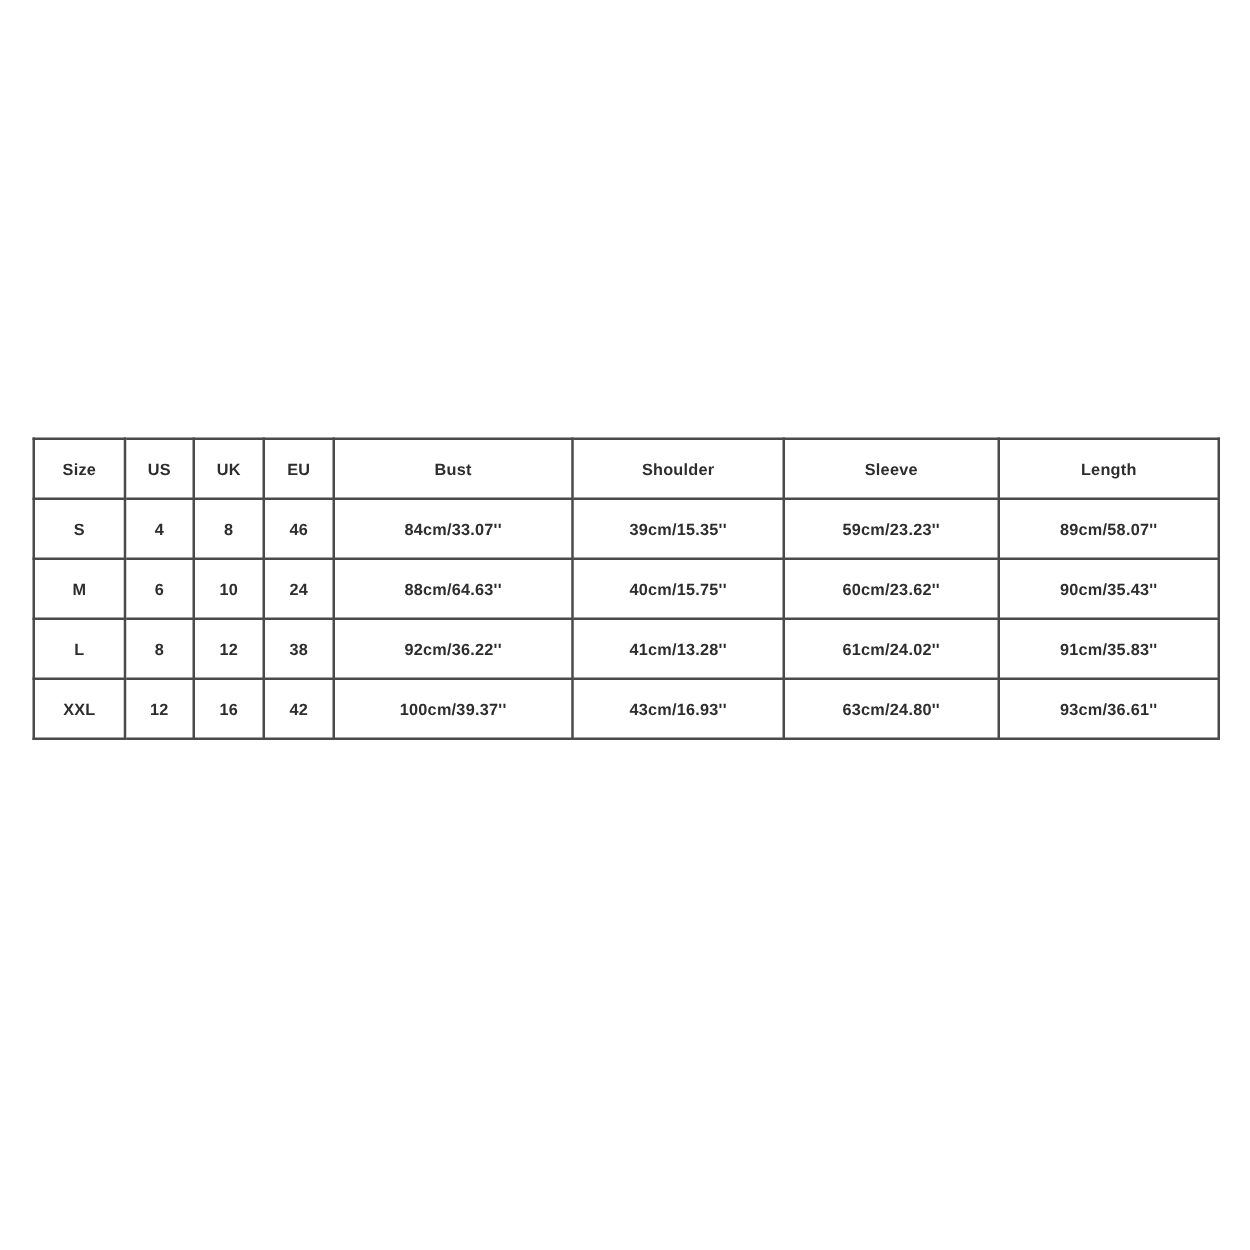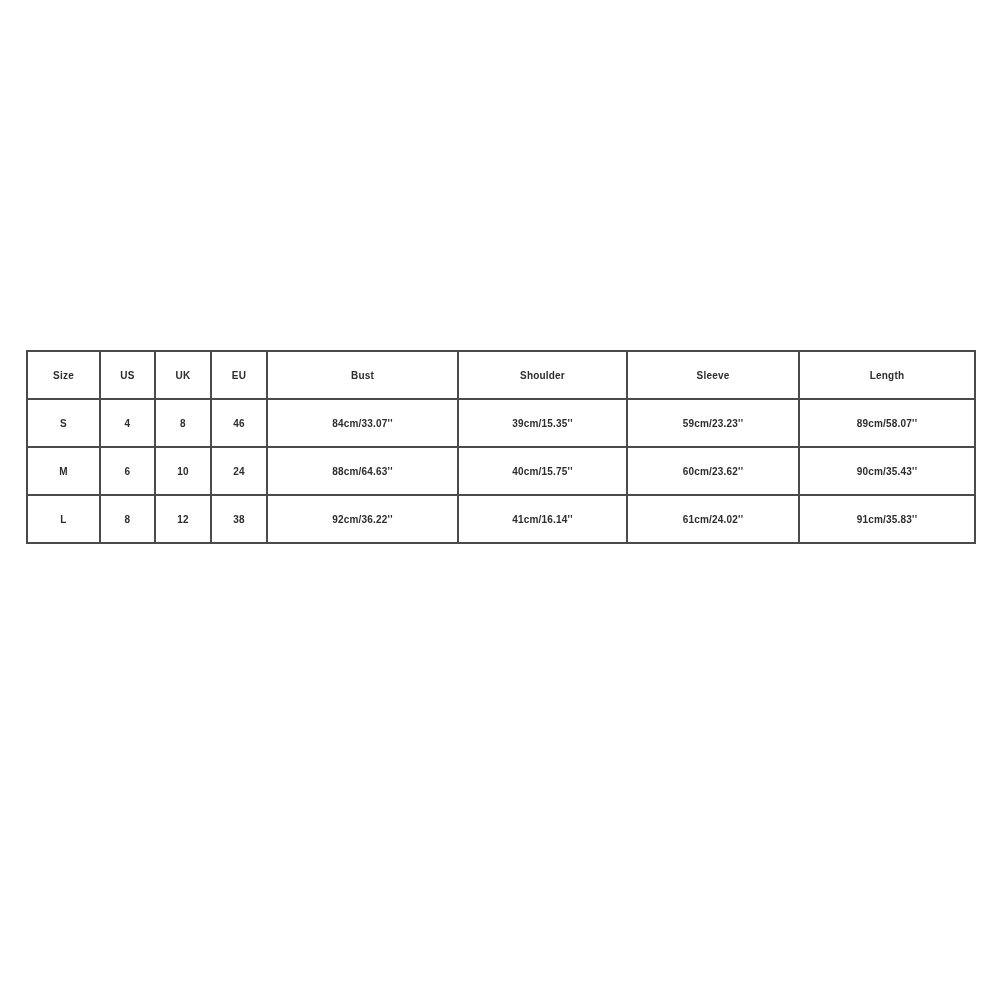--- a/index.html
+++ b/index.html
@@ -22,21 +22,21 @@
     width: 948px;
     border-collapse: collapse;
     table-layout: fixed;
   }
   .size-table th,
   .size-table td {
     border: 2px solid #4a4a4a;
     height: 46px;
     text-align: center;
     vertical-align: middle;
-    font-size: 10px;
+    font-size: 13px;
     font-weight: bold;
     color: #2d2d2d;
     padding: 0;
     letter-spacing: 0.2px;
     white-space: nowrap;
     overflow: hidden;
   }
 </style>
 </head>
 <body>
@@ -85,19 +85,29 @@
           <td>40cm/15.75''</td>
           <td>60cm/23.62''</td>
           <td>90cm/35.43''</td>
         </tr>
         <tr>
           <td>L</td>
           <td>8</td>
           <td>12</td>
           <td>38</td>
           <td>92cm/36.22''</td>
-          <td>41cm/16.14''</td>
+          <td>41cm/13.28''</td>
           <td>61cm/24.02''</td>
           <td>91cm/35.83''</td>
+        </tr>
+        <tr>
+          <td>XXL</td>
+          <td>12</td>
+          <td>16</td>
+          <td>42</td>
+          <td>100cm/39.37''</td>
+          <td>43cm/16.93''</td>
+          <td>63cm/24.80''</td>
+          <td>93cm/36.61''</td>
         </tr>
       </tbody>
   </table>
 </div>
 
 </body></html>

